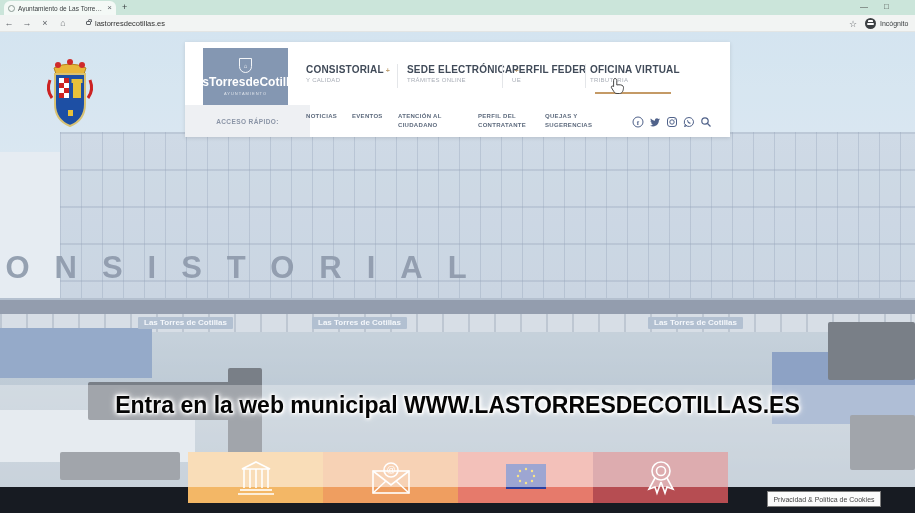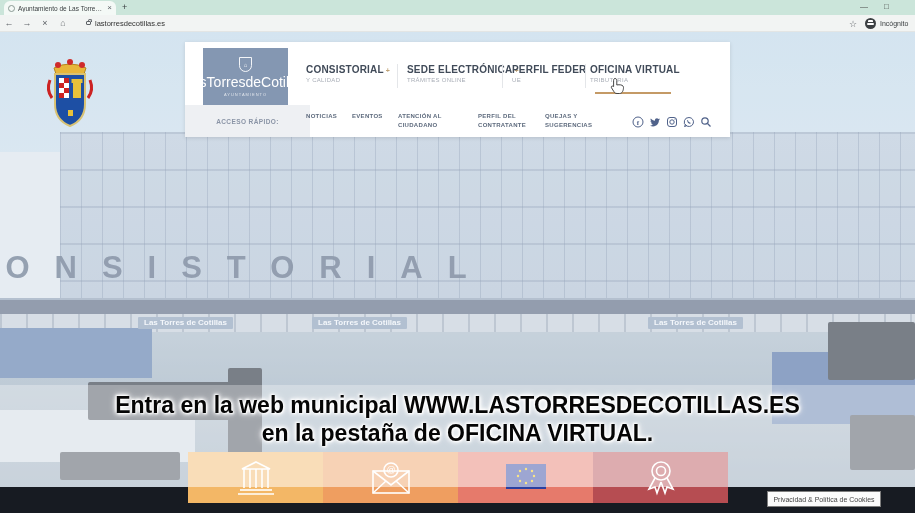--- a/index.html
+++ b/index.html
@@ -64,21 +64,21 @@
 
   
   #shield{left:42px;top:54px;}
 
   
   #header{left:185px;top:42px;width:545px;height:95px;background:#fff;box-shadow:0 1px 4px rgba(0,0,0,.12);}
   #logo{left:203px;top:48px;width:85px;height:58px;background:#8497b2;display:flex;flex-direction:column;
         align-items:center;justify-content:center;gap:2px;}
   #logo-shield{width:13px;height:15px;border:1px solid rgba(255,255,255,.9);border-radius:0 0 7px 7px;
                display:flex;align-items:center;justify-content:center;font-size:6px;color:#fff;}
-  #logo-title{font-size:14px;font-weight:normal;color:#fff;}
+  #logo-title{font-size:12px;font-weight:bold;color:#fff;}
   #logo-sub{font-size:4px;letter-spacing:1px;color:rgba(255,255,255,.75);}
   .mnav{top:64px;cursor:pointer;}
   .mnav .lbl{font-size:10px;font-weight:bold;color:#414b59;letter-spacing:.2px;white-space:nowrap;}
   .mnav .sub{font-size:6px;color:#a8adb6;margin-top:2px;letter-spacing:.3px;white-space:nowrap;}
   .mnav .plus{font-size:7px;color:#c0a377;margin-left:2px;}
   #mnav1{left:306px;} #mnav2{left:407px;} #mnav3{left:512px;} #mnav4{left:590px;}
   .vsep{top:64px;width:1px;height:24px;background:#e4e6e9;}
   #sep1{left:397px;} #sep2{left:502px;} #sep3{left:585px;}
   #ov-underline{left:595px;top:92px;width:76px;height:2px;background:#c49a66;}
   #quickcell{left:185px;top:105px;width:125px;height:32px;background:#eef0f3;display:flex;align-items:center;justify-content:center;}
@@ -279,21 +279,20 @@
   </span>
 
   <div class="abs" id="cursor">
     <svg width="16" height="18" viewBox="0 0 16 18">
       <path d="M5 1.5 C6.4 1.5 6.8 2.5 6.8 3.5 V8 L8 7.8 C11.5 7.5 13.5 8.5 13.5 10.5 C13.5 13 12.5 16.5 9.5 16.5 H7 C5.5 16.5 4.6 15.8 3.8 14.5 L1.5 10.8 C.9 9.8 1.6 8.8 2.6 9.1 L3.6 9.5 V3.5 C3.6 2.3 4 1.5 5 1.5 Z" fill="#fff" stroke="#333" stroke-width="0.9"></path>
     </svg>
   </div>
 
   <div class="abs" id="overlay">
     <div>Entra en la web municipal WWW.LASTORRESDECOTILLAS.ES</div>
-    <div>en la pestaña de OFICINA VIRTUAL.</div>
   </div>
 
   <div class="abs" id="cookies">
     <span>Privacidad &amp; Política de Cookies</span>
   </div>
 
   <div class="abs" id="tabstrip">
     <div class="abs" id="tab">
       <span id="tab-favicon"></span>
       <span id="tab-title">Ayuntamiento de Las Torres de C</span>

